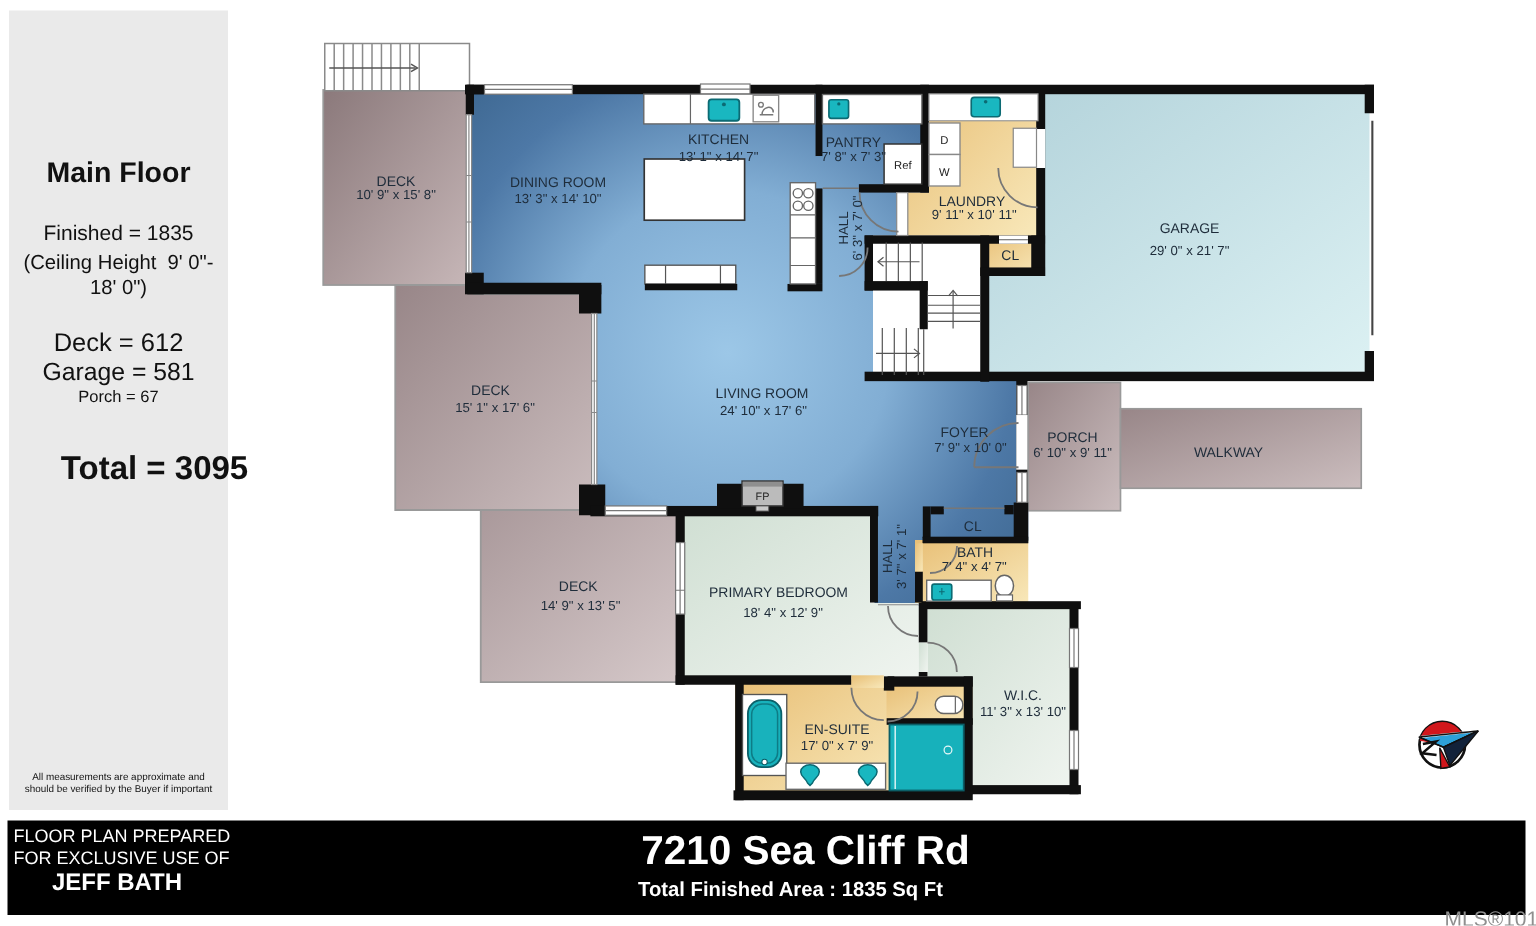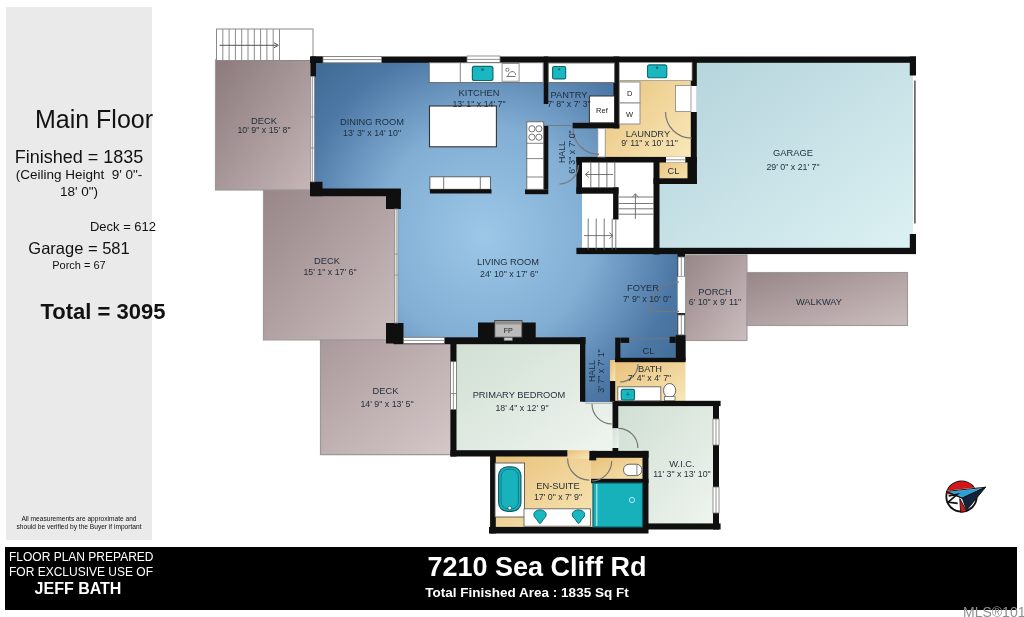--- a/index.html
+++ b/index.html
@@ -8,27 +8,27 @@
 .sb{left:6px;top:7px;width:146px;height:533px;background:#eaeaea;}
 .sbt{left:6px;width:146px;text-align:center;color:#111;}
 .bb{left:5px;top:547px;width:1012px;height:63px;background:#000;}
 .bbt{color:#fff;}
 </style>
 </head>
 <body>
 
 <div class="abs sb"></div>
 
-<div class="abs sbt" style="top:105px;font-size:25px;font-weight:normal;margin-left:15px;">Main Floor</div>
-
-<div class="abs sbt" style="top:147px;font-size:18px;">Finished = 1835</div>
+<div class="abs sbt" style="top:105px;font-size:19px;font-weight:bold;">Main Floor</div>
+
+<div class="abs sbt" style="top:147px;font-size:14px;">Finished = 1835</div>
 
 <div class="abs sbt" style="top:166px;font-size:13.5px;line-height:17px;">(Ceiling Height&nbsp; 9' 0"-<br>18' 0")</div>
 
-<div class="abs sbt" style="top:219px;font-size:13px;padding-left:44px;">Deck = 612</div>
+<div class="abs sbt" style="top:219px;font-size:17px;">Deck = 612</div>
 
 <div class="abs sbt" style="top:239px;font-size:16.5px;">Garage = 581</div>
 
 <div class="abs sbt" style="top:259px;font-size:11px;">Porch = 67</div>
 
 <div class="abs sbt" style="top:299px;font-size:22px;font-weight:bold;margin-left:24px;">Total = 3095</div>
 
 <div class="abs sbt" style="top:515px;font-size:6.6px;line-height:8px;">All measurements are approximate and<br>should be verified by the Buyer if important</div>
 
 <div class="abs bb"></div>

